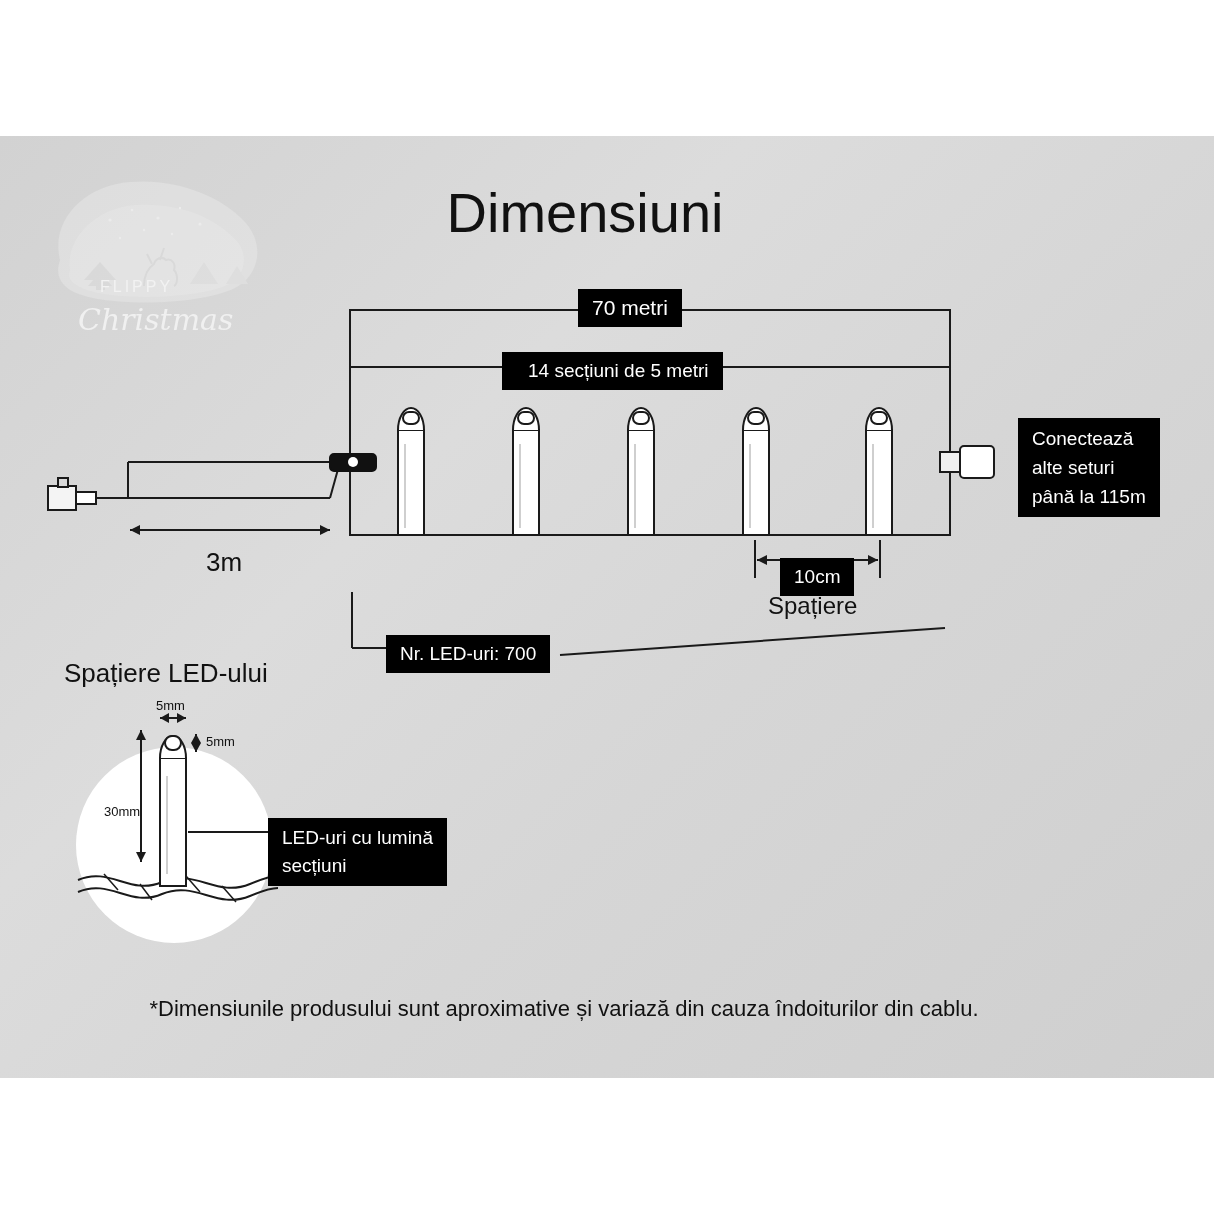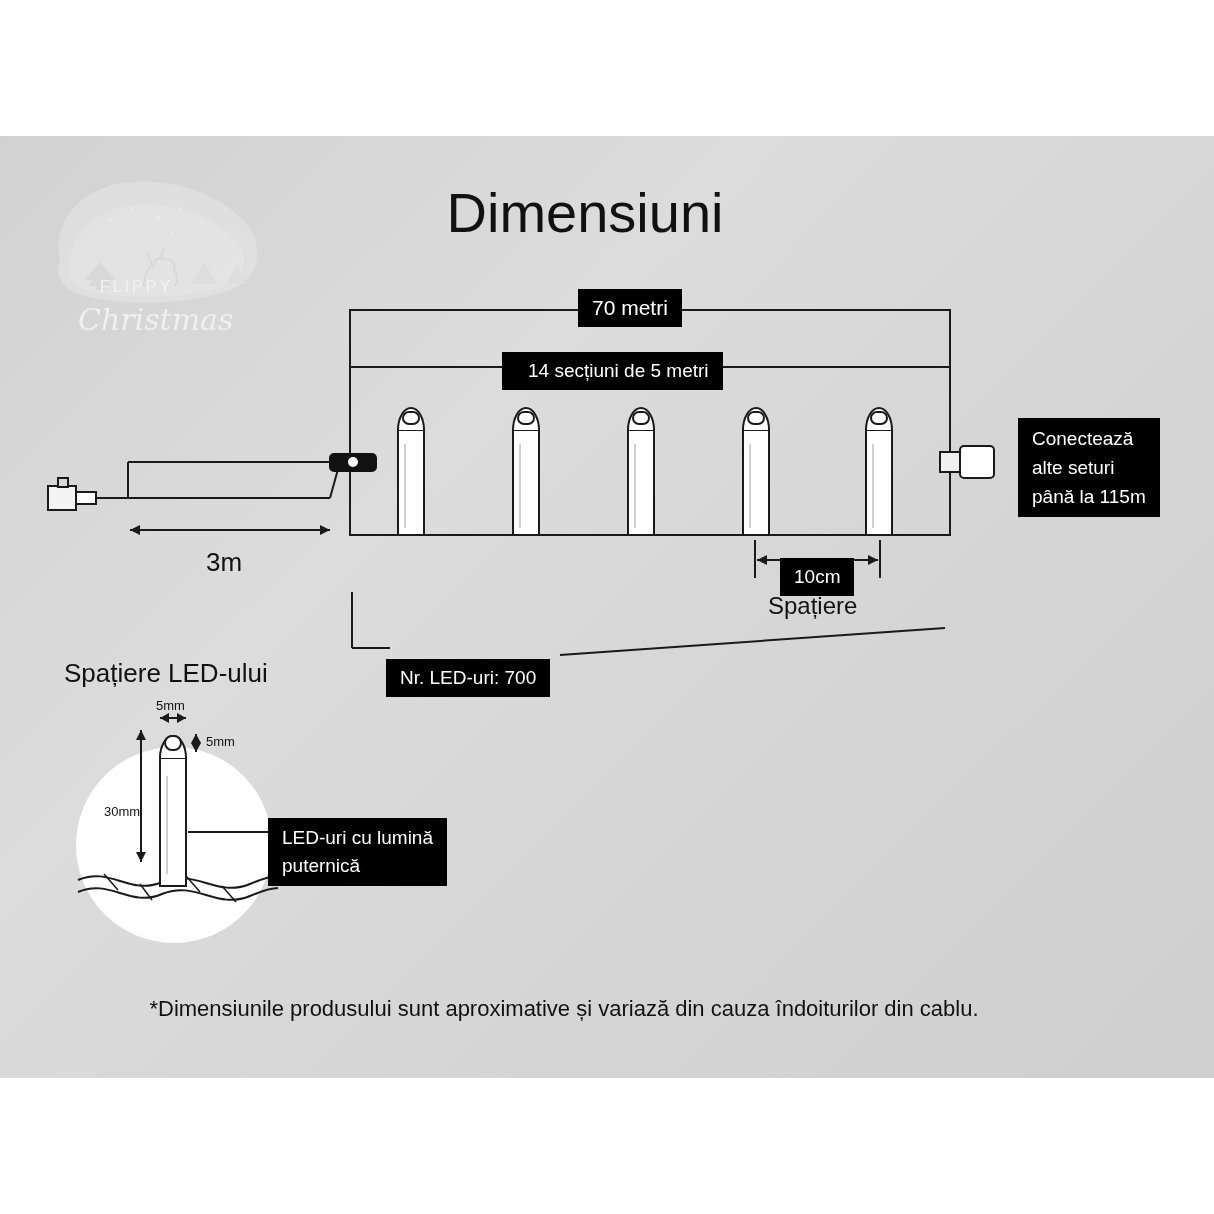--- a/index.html
+++ b/index.html
@@ -256,28 +256,28 @@
   <div class="plain-label" style="left:206px; top:547px; font-size:26px;">3m</div>
 
   <div class="tag" style="left:1018px; top:418px; line-height:29px;">Conectează
 alte seturi
 până la 115m</div>
 
   <div class="tag" style="left:780px; top:548px;margin-top:10px;">10cm</div>
 
   <div class="plain-label" style="left:768px; top:592px; font-size:24px;">Spațiere</div>
 
-  <div class="tag" style="left:386px; top:635px;margin-top:24px;">Nr. LED-uri: 700</div>
+  <div class="tag" style="left:386px; top:635px;">Nr. LED-uri: 700</div>
 
   <div class="plain-label" style="left:64px; top:658px; font-size:26px;">Spațiere LED-ului</div>
 
   <div class="small-dim" style="left:156px; top:698px;">5mm</div>
 
   <div class="small-dim" style="left:206px; top:734px;">5mm</div>
 
   <div class="small-dim" style="left:104px; top:804px;">30mm</div>
 
   <div class="tag" style="left:268px; top:818px; line-height:28px;">LED-uri cu lumină
-puternică</div>
+secțiuni</div>
 
   <div class="footnote">*Dimensiunile produsului sunt aproximative și variază din cauza îndoiturilor din cablu.</div>
 
 </div>
 
 </body></html>

